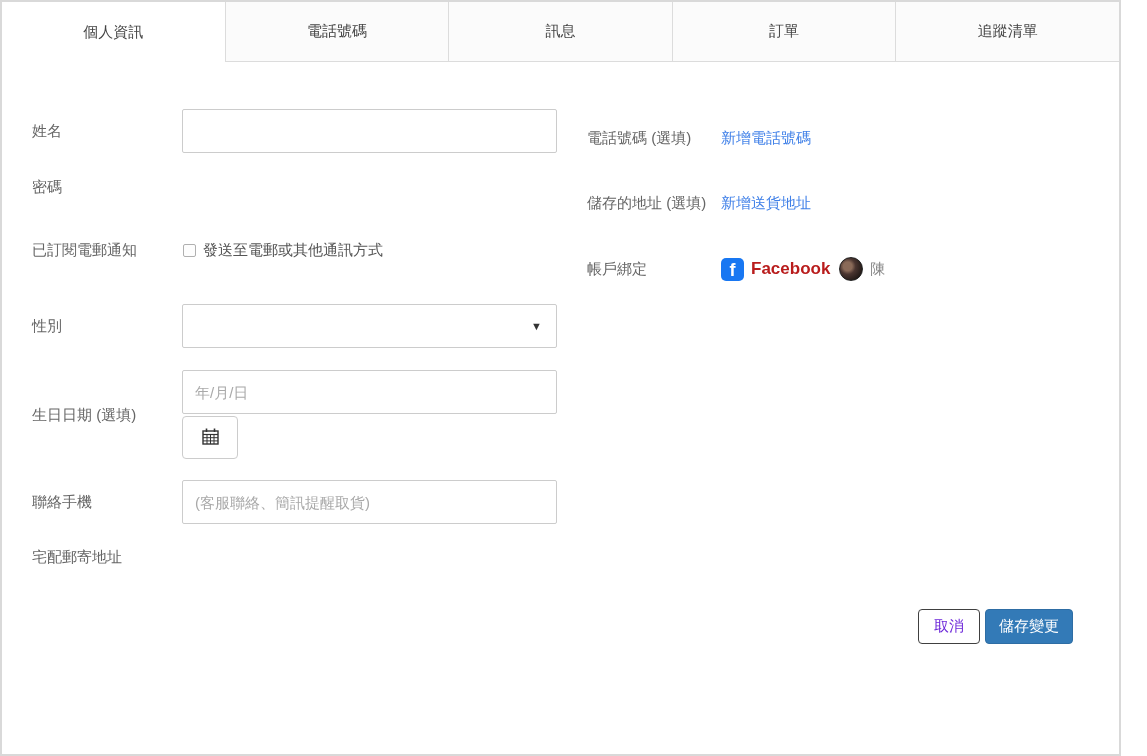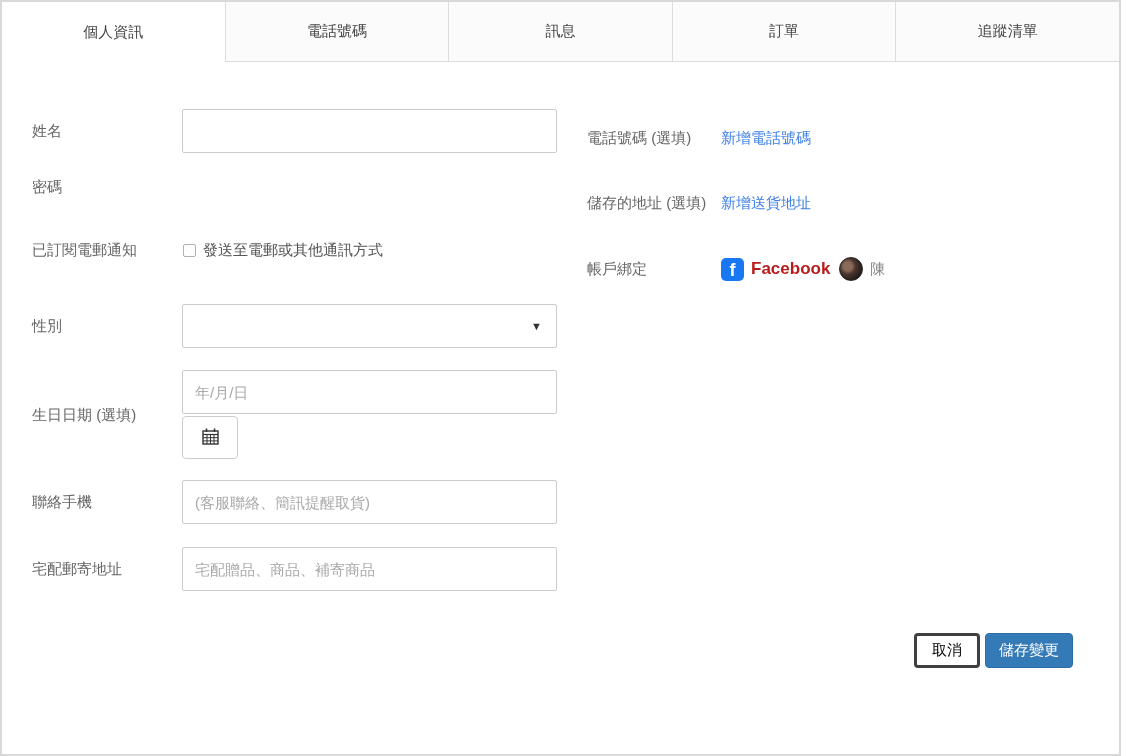--- a/index.html
+++ b/index.html
@@ -121,21 +121,21 @@
   
   .footer {
     display: flex; justify-content: flex-end; align-items: center;
     gap: 5px; margin-top: 42px; padding-right: 46px;
   }
   .btn {
     height: 35px; border-radius: 4px; font-size: 15px;
     font-family: "Liberation Sans", "DejaVu Sans", sans-serif;
     cursor: pointer;
   }
-  .btn-cancel { background: #fff; border: 3px solid #404040; color: #000000; padding: 0 15px; }
+  .btn-cancel { background: #fff; border: 1px solid #404040; color: #6d28d9; padding: 0 15px; }
   .btn-save { background: #337ab7; border: 1px solid #2e6da4; color: #fff; padding: 0 13px; }
 </style>
 </head>
 <body>
 
 <div class="page">
 
   <div class="tabs">
     <div class="tab active">
       <span>個人資訊</span>
@@ -212,23 +212,20 @@
 
       <div class="form-row mb23">
         <div class="row-label">聯絡手機</div>
         <div class="field">
           <input class="text-input" type="text" placeholder="(客服聯絡、簡訊提醒取貨)" style="">
         </div>
       </div>
 
       <div class="form-row">
         <div class="row-label">宅配郵寄地址</div>
-        <div class="field">
-          <input class="text-input" type="text" placeholder="宅配贈品、商品、補寄商品" style="">
-        </div>
       </div>
 
     </div>
 
     <div class="col-right">
 
       <div class="side-row">
         <div class="side-label">電話號碼 (選填)</div>
         <a class="link">新增電話號碼</a>
       </div>

